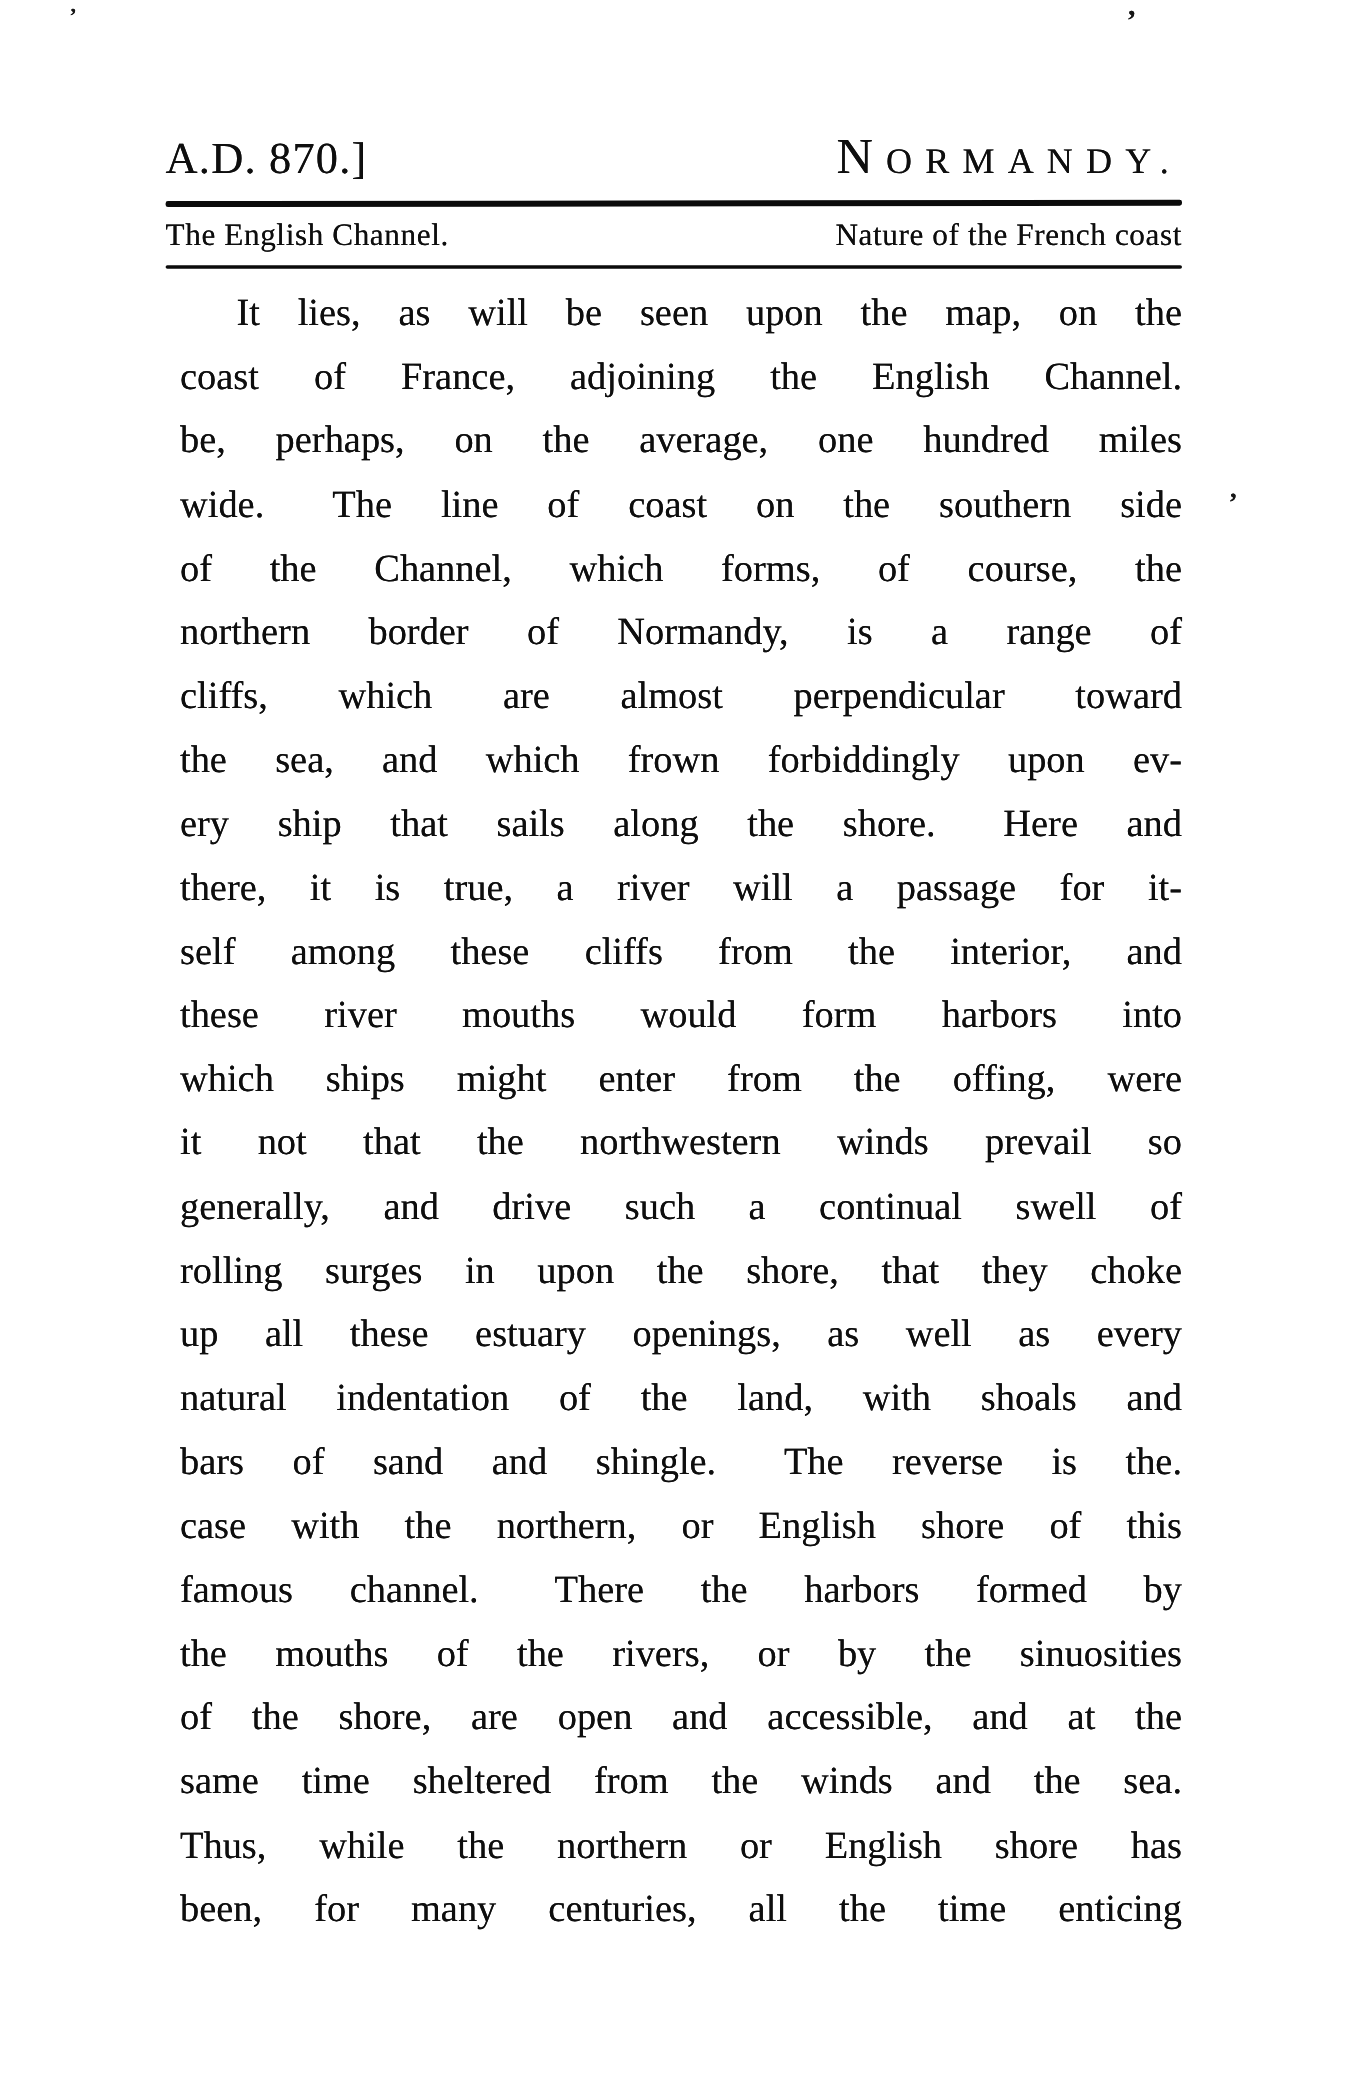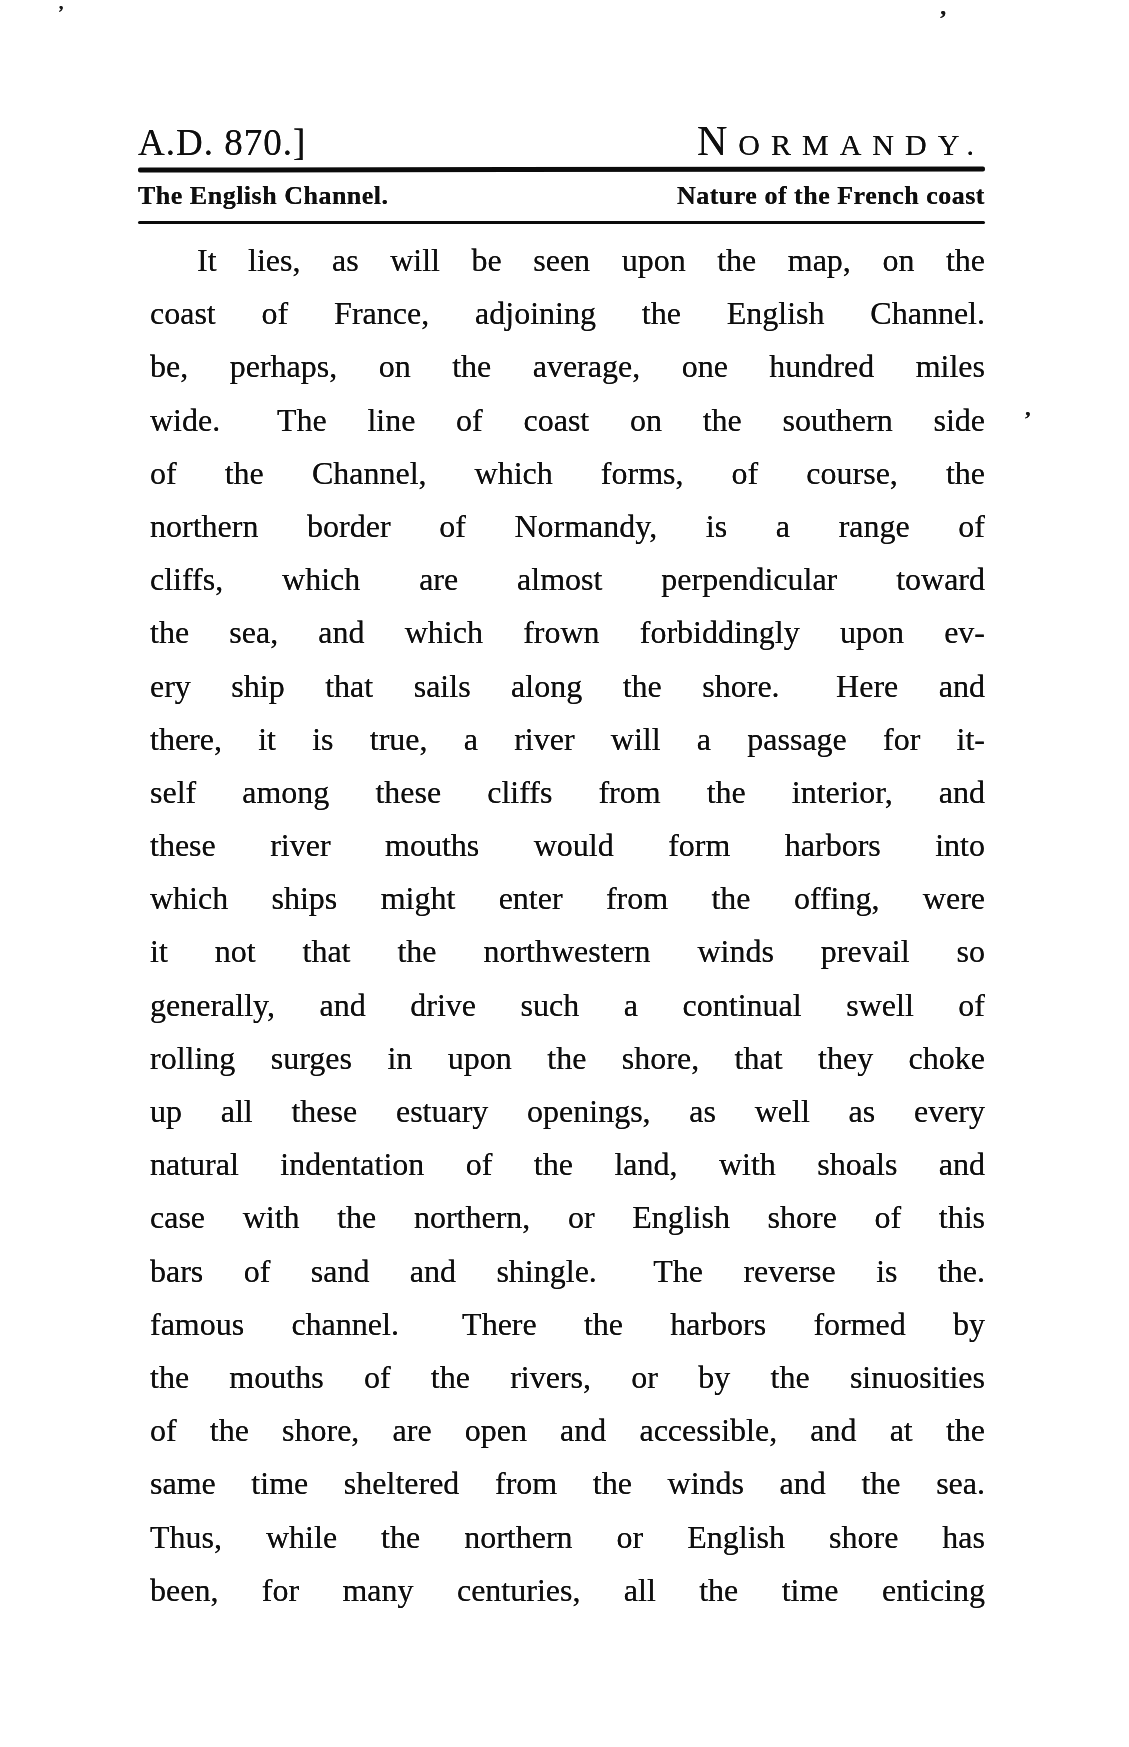--- a/index.html
+++ b/index.html
@@ -16,21 +16,21 @@
     font-family: "Liberation Serif", "DejaVu Serif", serif;
     text-shadow: 0 0 0.45px rgba(0,0,0,0.85);
     overflow: hidden;
   }
 
   
   .runhead {
     position: absolute;
     left: 138px;
     width: 847px;
-    top: 117px;
+    top: 107px;
     display: flex;
     align-items: baseline;
   }
   .runhead .side { flex: 1 1 0; }
   .header-date {
     font-size: 37px;
     letter-spacing: 1px;
     text-align: left;
   }
   .header-title {
@@ -68,21 +68,21 @@
   
   .colheads {
     position: absolute;
     left: 138px;
     width: 847px;
     top: 181px;
     display: flex;
     justify-content: space-between;
     align-items: baseline;
     font-size: 26px;
-    font-weight: bold;
+    font-weight: normal;
     letter-spacing: 0.5px;
   }
 
   
   .bodytext {
     position: absolute;
     left: 138px;
     width: 847px;
     top: 234px;
     font-size: 32px;
@@ -139,22 +139,22 @@
     <div class="line">ery ship that sails along the shore.  Here and</div>
     <div class="line">there, it is true, a river will a passage for it-</div>
     <div class="line">self among these cliffs from the interior, and</div>
     <div class="line">these river mouths would form harbors into</div>
     <div class="line">which ships might enter from the offing, were</div>
     <div class="line">it not that the northwestern winds prevail so</div>
     <div class="line">generally, and drive such a continual swell of</div>
     <div class="line">rolling surges in upon the shore, that they choke</div>
     <div class="line">up all these estuary openings, as well as every</div>
     <div class="line">natural indentation of the land, with shoals and</div>
+    <div class="line">bars of sand and shingle.  The reverse is the.</div>
     <div class="line">case with the northern, or English shore of this</div>
-    <div class="line">bars of sand and shingle.  The reverse is the.</div>
     <div class="line">famous channel.  There the harbors formed by</div>
     <div class="line">the mouths of the rivers, or by the sinuosities</div>
     <div class="line">of the shore, are open and accessible, and at the</div>
     <div class="line">same time sheltered from the winds and the sea.</div>
     <div class="line">Thus, while the northern or English shore has</div>
     <div class="line">been, for many centuries, all the time enticing</div>
   </div>
 
   <span class="speck speck-top-left">’</span>
   <span class="speck speck-top-right">’</span>

